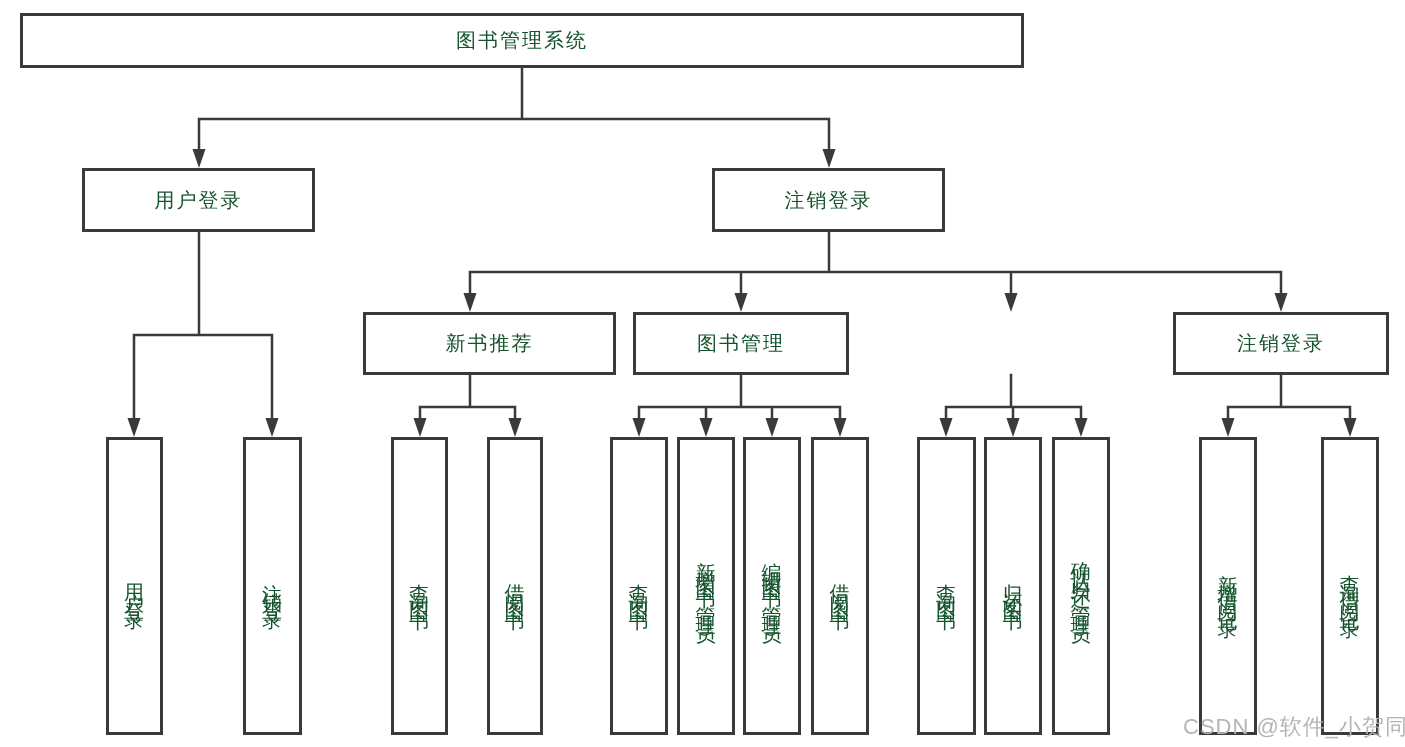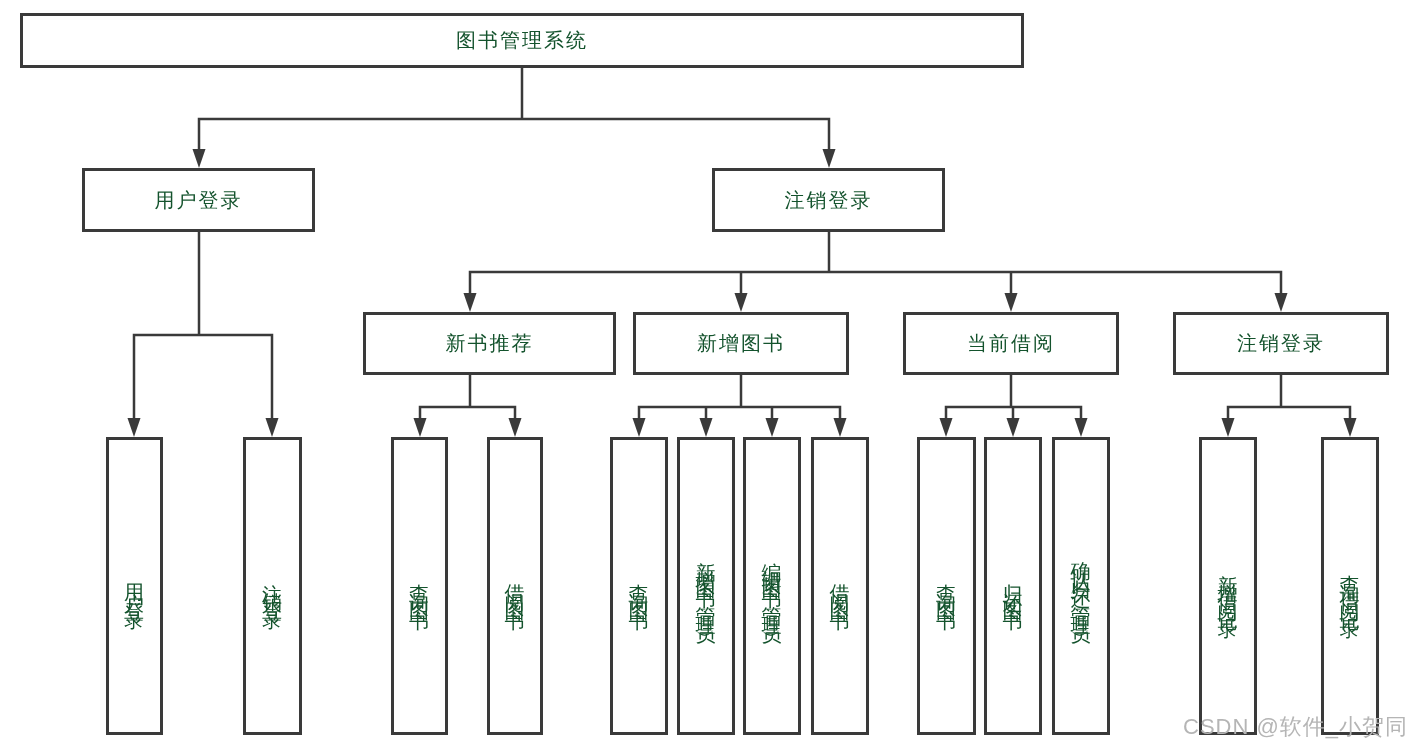--- a/index.html
+++ b/index.html
@@ -88,24 +88,21 @@
     <span class="hlabel">用户登录</span>
   </div>
   <div class="box" style="left:712px;top:168px;width:233px;height:64px">
     <span class="hlabel">注销登录</span>
   </div>
 
   <div class="box" style="left:363px;top:312px;width:253px;height:63px">
     <span class="hlabel">新书推荐</span>
   </div>
   <div class="box" style="left:633px;top:312px;width:216px;height:63px">
-    <span class="hlabel">新增图书</span>
-  </div>
-  <div class="box" style="left:903px;top:312px;width:216px;height:63px">
-    <span class="hlabel">当前借阅</span>
+    <span class="hlabel">图书管理</span>
   </div>
   <div class="box" style="left:1173px;top:312px;width:216px;height:63px">
     <span class="hlabel">注销登录</span>
   </div>
 
   <div class="box" style="left:106px;top:437px;width:57px;height:298px">
     <span class="vlabel">用户登录</span>
   </div>
   <div class="box" style="left:243px;top:437px;width:59px;height:298px">
     <span class="vlabel">注销登录</span>

